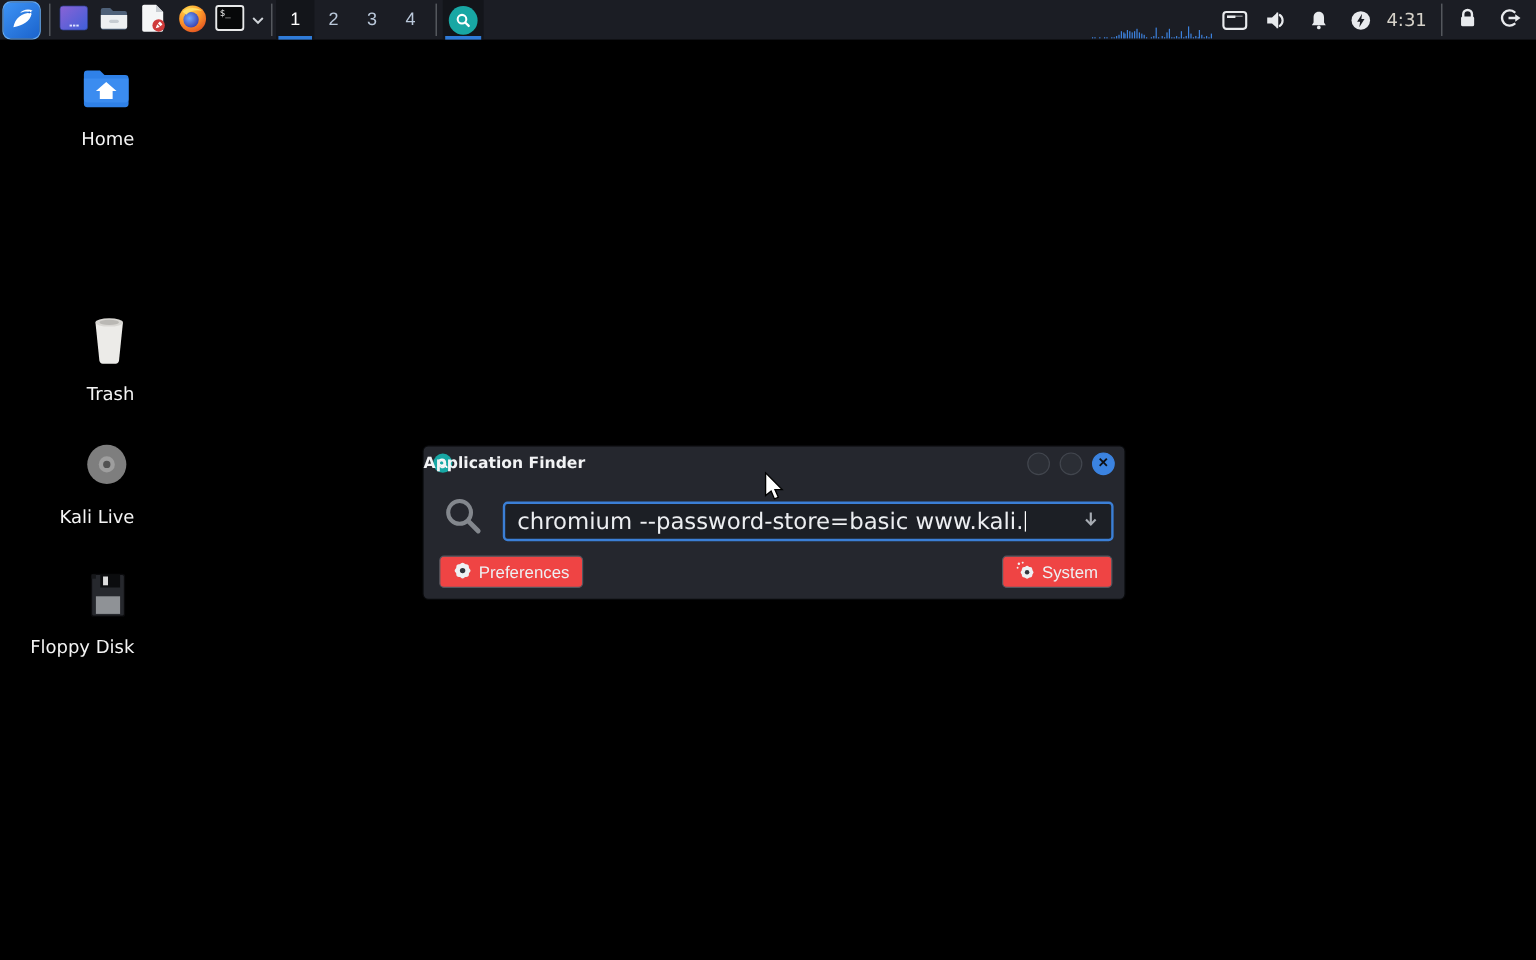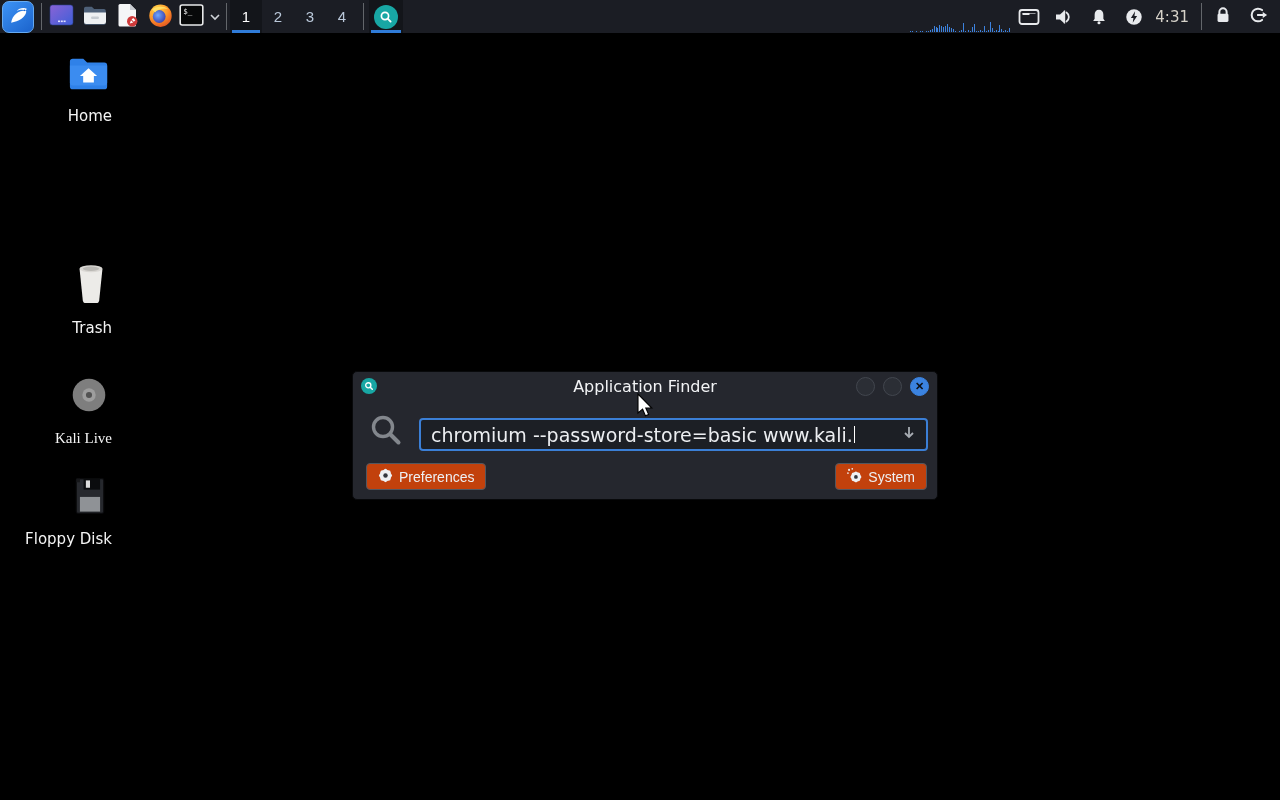--- a/index.html
+++ b/index.html
@@ -28,30 +28,30 @@
   .clock { font-size:15px; color:#d6d2c9; margin:0 9px 0 4px; cursor:default; }
   .panel .edge { margin-right:5px; }
 
   
   .dicon { position:absolute; left:8px; width:104px; display:flex; flex-direction:column; align-items:flex-end; gap:8px; cursor:pointer; }
   .dicon span { font-size:15px; color:#f4f4f4; text-shadow:0 1px 2px #000, 0 0 3px #000; }
 
   
   .dialog { position:absolute; left:352px; top:371px; width:586px; height:129px; background:#25272e; border:1px solid #08090b; border-radius:5px; box-shadow:0 10px 26px rgba(0,0,0,.6); z-index:20; }
   .titlebar { height:28px; display:flex; align-items:center; padding:0 8px; position:relative; }
-  .tb-title { position:absolute; left:0; right:0; text-align:center; font-weight:normal; font-size:16px; color:#f2f3f5; pointer-events:none; }
+  .tb-title { position:absolute; left:0; right:0; text-align:left; font-weight:bold; font-size:13px; color:#f2f3f5; pointer-events:none; }
   .tb-controls { display:flex; gap:8px; margin-left:auto; z-index:2; }
   .wbtn { width:19px; height:19px; border-radius:50%; background:#2b2e35; border:1px solid #42464e; cursor:pointer; padding:0; }
   .wbtn.close { background:#3b83e0; border-color:#3b83e0; color:#0d1015; font-size:11px; font-weight:bold; display:flex; align-items:center; justify-content:center; line-height:1; }
   .big-mag { position:absolute; left:16px; top:41px; }
   .finput { position:absolute; left:66px; top:46px; width:509px; height:33px; background:#1c1f25; border:2px solid #3b7fd6; border-radius:4px; display:flex; align-items:center; padding:0 10px; cursor:text; }
   .finput .txt { font-size:19px; color:#eceef1; white-space:pre; }
   .caret { width:1px; height:17px; background:#fff; margin-left:1px; }
   .drop { margin-left:auto; color:#a7acb3; font-size:16px; cursor:pointer; }
-  .dlg-btn { position:absolute; top:91px; height:27px; display:flex; align-items:center; gap:6px; padding:0 11px; background:#c2410c; border:1px solid #53575f; border-radius:4px; color:#eef0f3; font-size:14px; cursor:pointer; }
+  .dlg-btn { position:absolute; top:91px; height:27px; display:flex; align-items:center; gap:6px; padding:0 11px; background:#ef4444; border:1px solid #53575f; border-radius:4px; color:#eef0f3; font-size:14px; cursor:pointer; }
   .dlg-btn.pref { left:13px; }
   .dlg-btn.launch { right:10px; }
 
   
   .cursor { position:absolute; left:636px; top:393px; z-index:99; pointer-events:none; }
 </style>
 </head>
 <body>
 
 <div class="screen">
@@ -291,21 +291,21 @@
     <span>
       <svg width="42" height="46" viewBox="0 0 44 48">
         <path d="M10 8 h24 l-3.4 33 q-0.4 3-3 3 h-11.2 q-2.6 0-3-3 Z" fill="#ecebe8"></path>
         <ellipse cx="22" cy="8" rx="12" ry="3.6" fill="#d9d7d3"></ellipse>
         <ellipse cx="22" cy="8" rx="8.5" ry="2.3" fill="#bab8b4"></ellipse>
       </svg>
     </span>
     <span>Trash</span>
   </div>
 
-  <div class="dicon" style="top:372px;font-family:Liberation Serif, serif;">
+  <div class="dicon" style="top:364px;">
     <span>
       <svg width="46" height="46" viewBox="0 0 48 48">
         <circle cx="24" cy="24" r="17" fill="#7e7e7e"></circle>
         <circle cx="24" cy="24" r="7" fill="#9e9e9e"></circle>
         <circle cx="24" cy="24" r="3.2" fill="#525252"></circle>
       </svg>
     </span>
     <span>Kali Live</span>
   </div>
 

